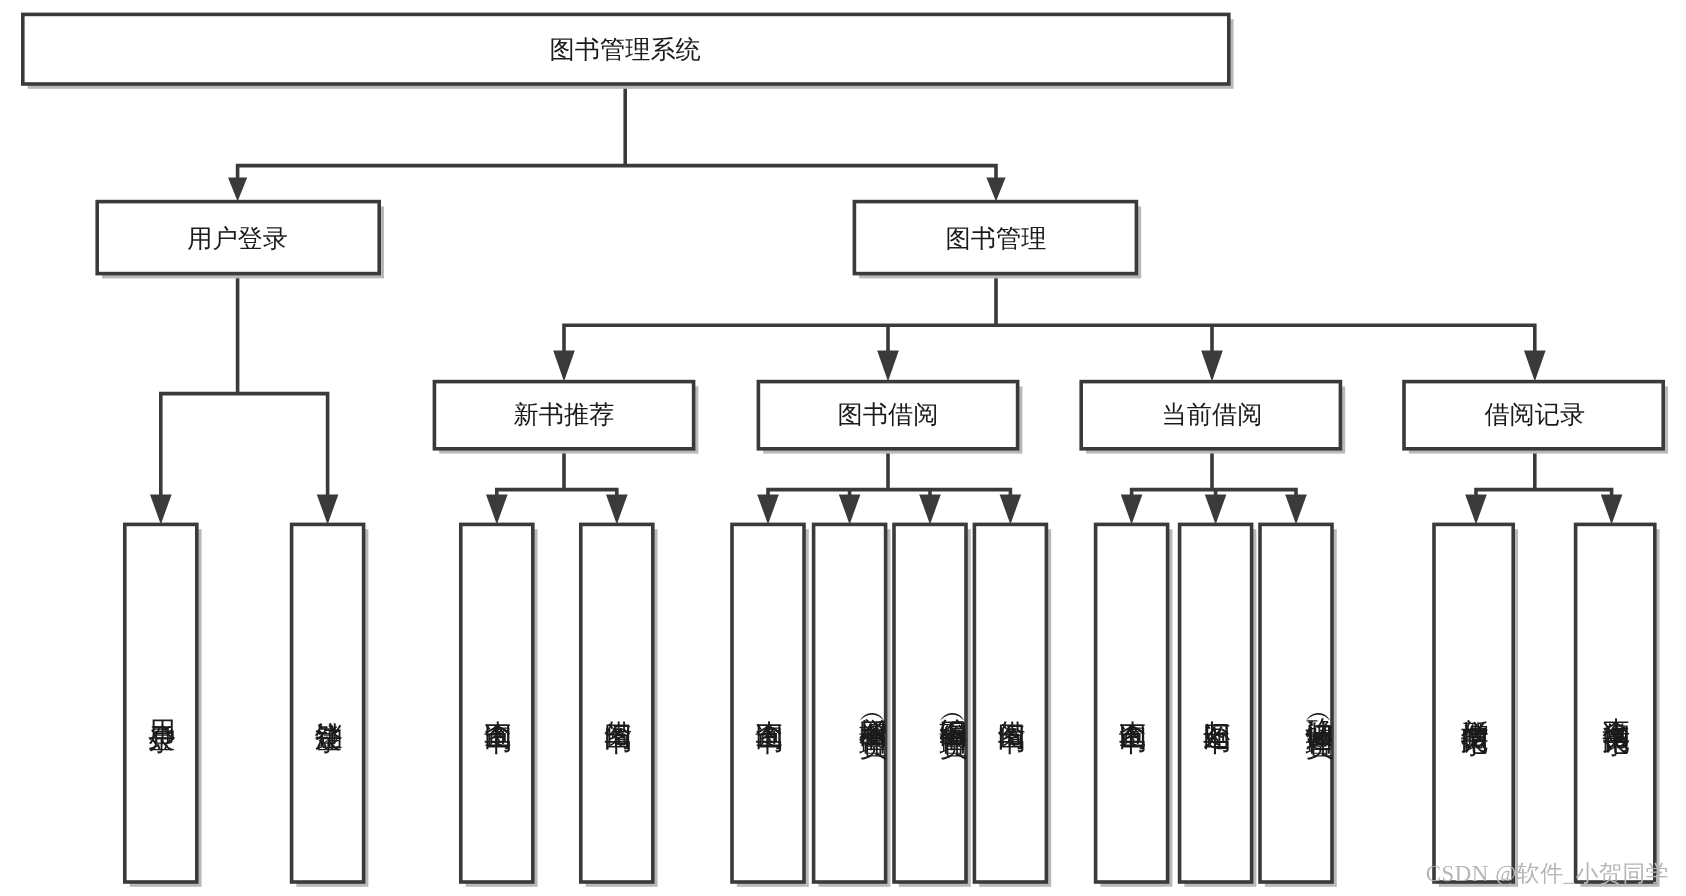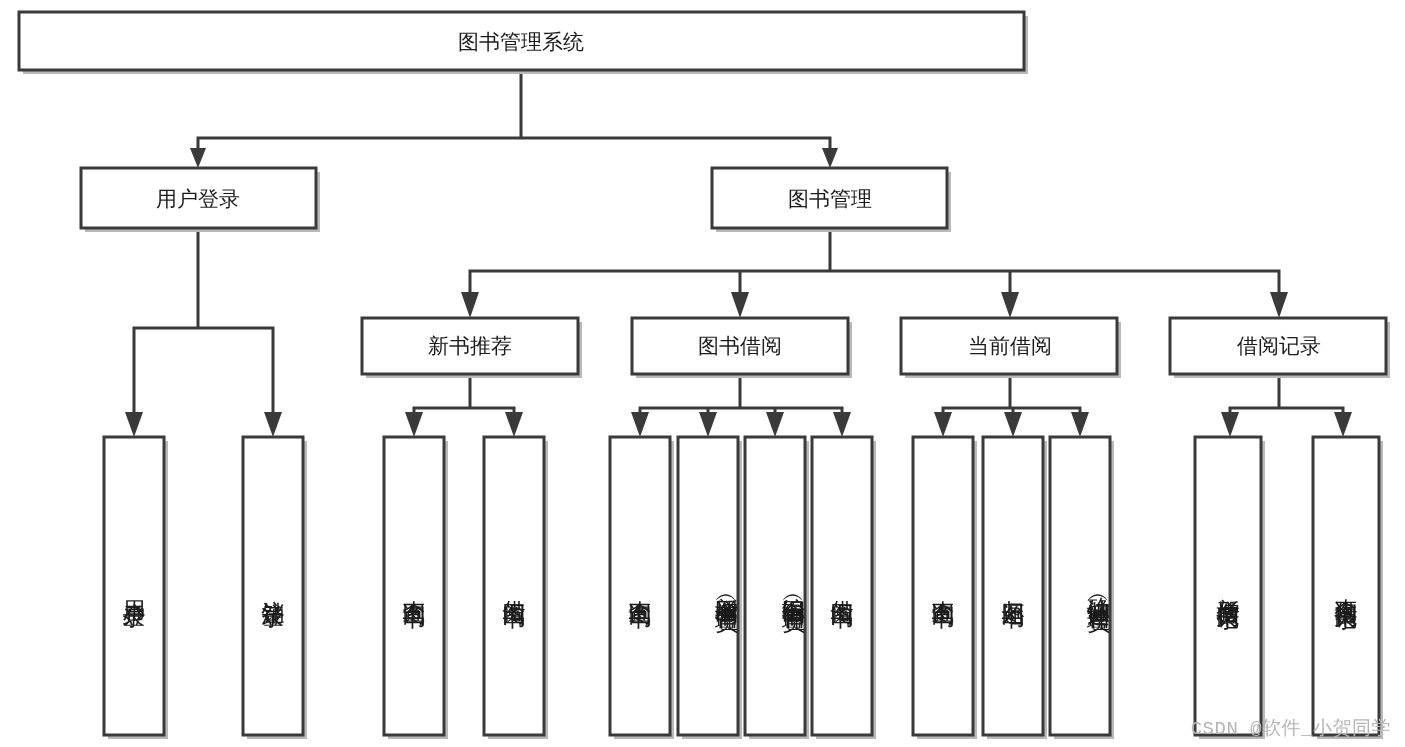--- a/index.html
+++ b/index.html
@@ -67,21 +67,21 @@
     justify-content: center;
     pointer-events: none;
   }
   .leaf-label.centered {
     align-items: center;
   }
   .watermark {
     position: absolute;
     right: 14px;
     bottom: 6px;
-    font-family: Liberation Mono, monospace;
+    font-family: Liberation Serif, serif;
     font-size: 19px;
     color: #b5b5b5;
     white-space: nowrap;
     letter-spacing: 0.5px;
   }
 </style>
 </head>
 <body>
 
 <div id="diagram-root">

